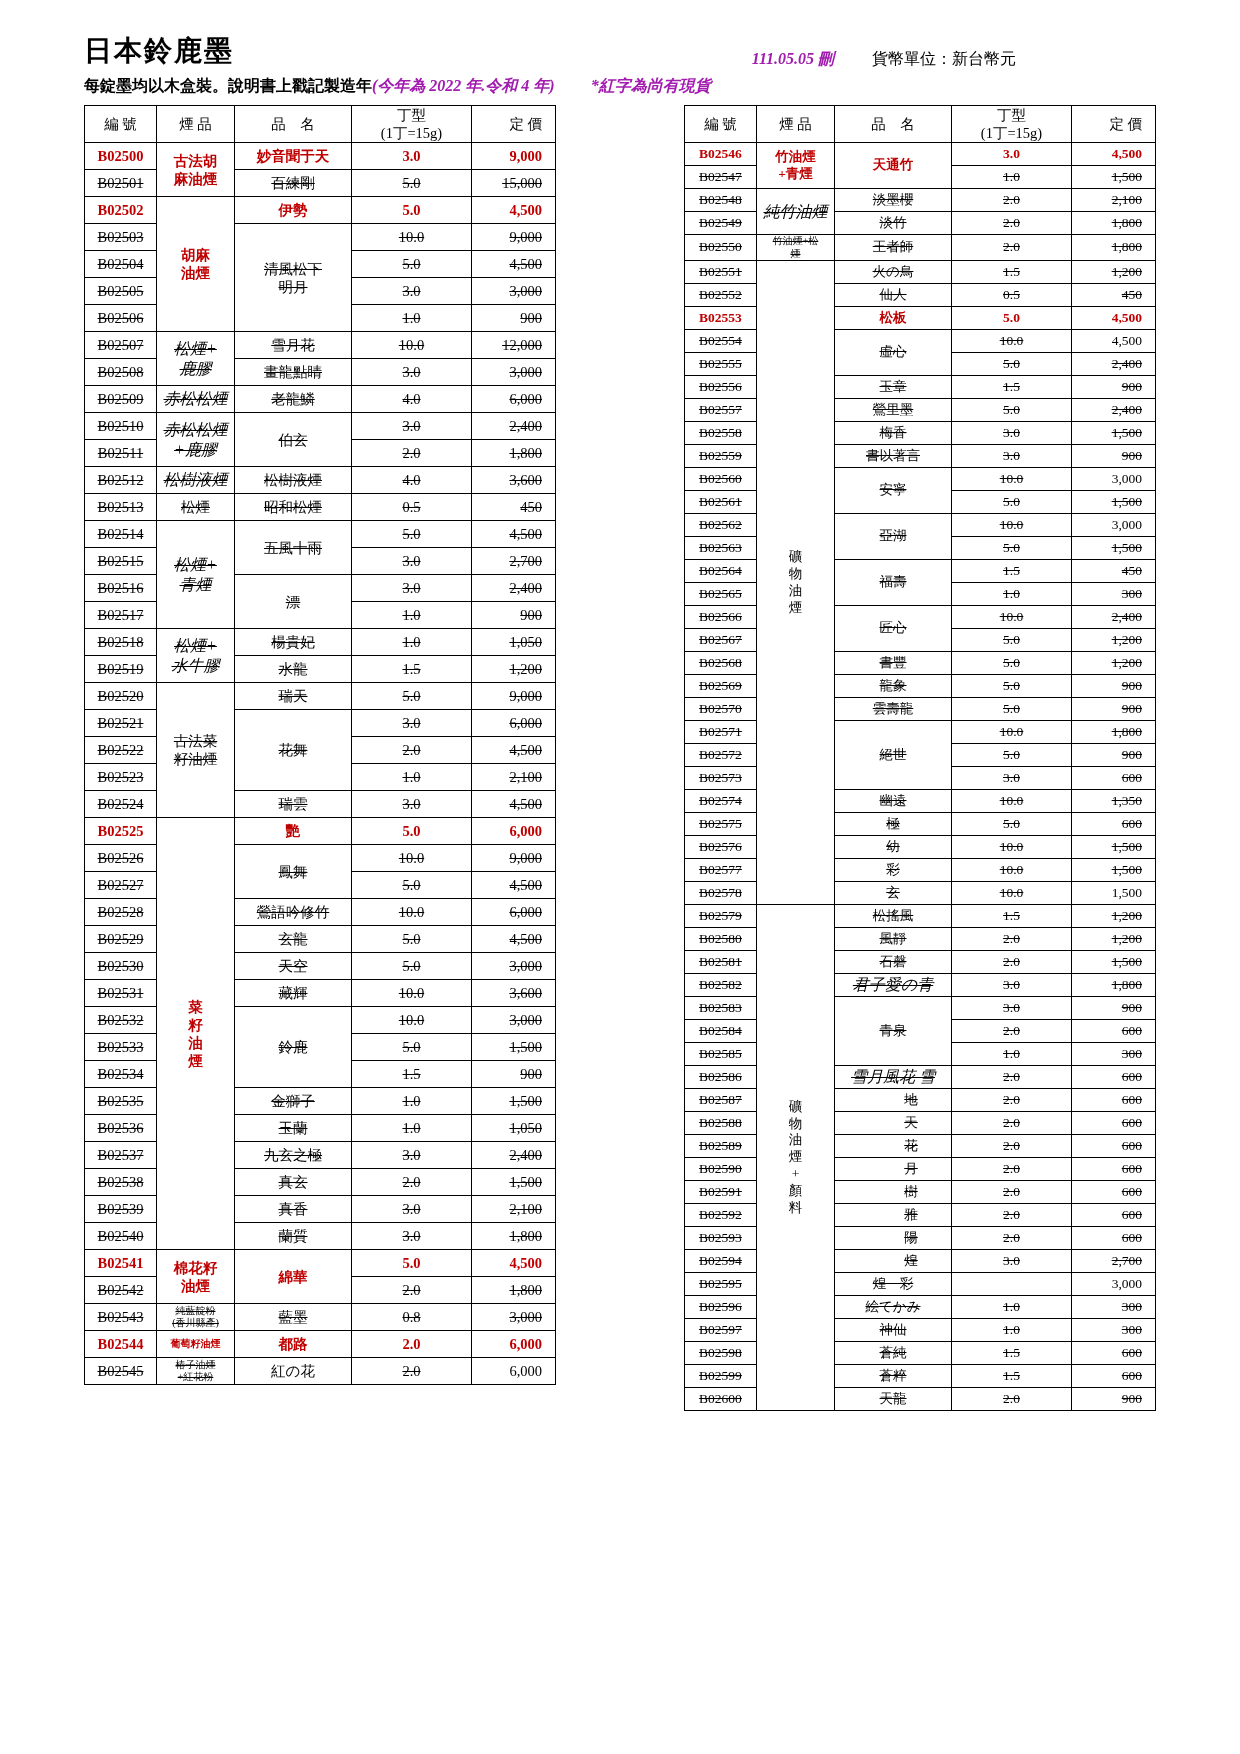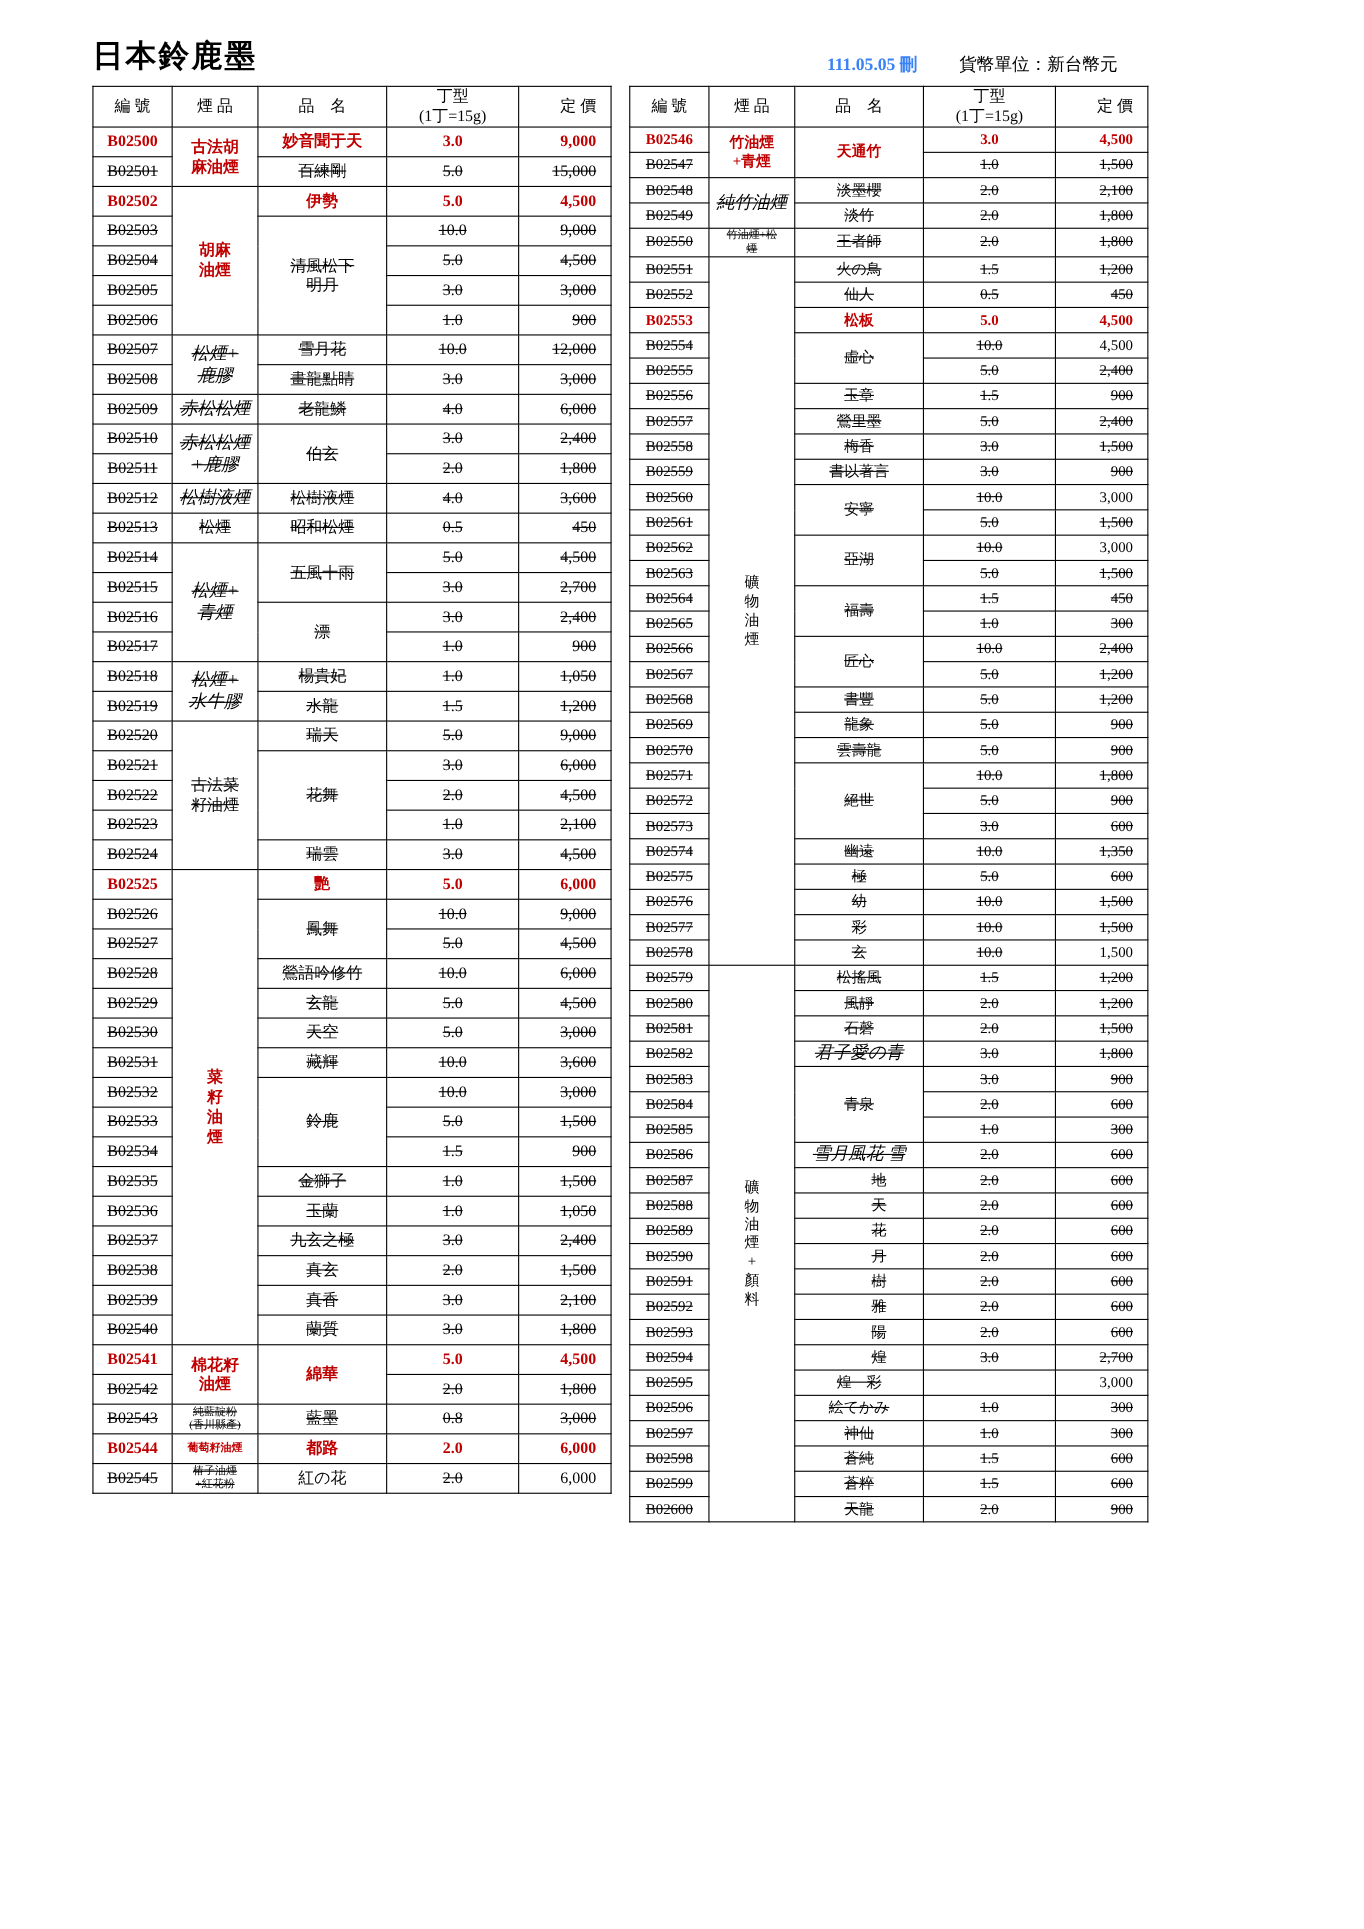--- a/index.html
+++ b/index.html
@@ -8,27 +8,27 @@
     width:1240px; min-height:1754px;
     font-family:"Liberation Serif","DejaVu Serif",serif;
     color:#000;
   }
   .page { padding:32px 0 0 84px; width:1156px; }
 
   .top { display:flex; align-items:flex-end; width:932px; }
   .doc-title { font-size:28px; font-weight:bold; letter-spacing:2px; }
   .top-right { margin-left:auto; display:flex; gap:38px; align-items:baseline; font-size:16px; }
 
-  .red  { color:#3b82f6; }
+  .red  { color:#a21caf;font-style:italic; }
   .bold { font-weight:bold; }
 
   .subtitle { font-size:16px; margin-top:6px; font-weight:bold; }
   .stock { margin-left:36px; }
 
-  .tables { display:flex; gap:16px; margin-top:8px; align-items:flex-start; }
+  .tables { display:flex; margin-top:8px; align-items:flex-start;justify-content:space-between; }
   table { border-collapse:collapse; table-layout:fixed; background:#fff; }
   .price-table { width:471px; }
   th, td {
     border:1px solid #000;
     text-align:center;
     vertical-align:middle;
     white-space:pre-line;
     line-height:1.25;
     overflow:hidden;
   }
@@ -56,20 +56,23 @@
 <div class="page">
 
   <div class="top">
     <div class="doc-title">日本鈴鹿墨</div>
     <div class="top-right">
       <span class="red bold">111.05.05 刪</span>
       <span>貨幣單位：新台幣元</span>
     </div>
   </div>
 
+  <div class="subtitle">
+    <span>每錠墨均以木盒裝。說明書上戳記製造年</span><span class="red">(今年為 2022 年.令和 4 年)</span><span class="red stock">*紅字為尚有現貨</span>
+  </div>
 
   <div class="tables">
     <table class="price-table tbl-left">
         <thead>
           <tr>
             <th class="c0">編 號</th>
             <th class="c1">煙 品</th>
             <th class="c2">品　名</th>
             <th class="c3">丁型
 (1丁=15g)</th>

